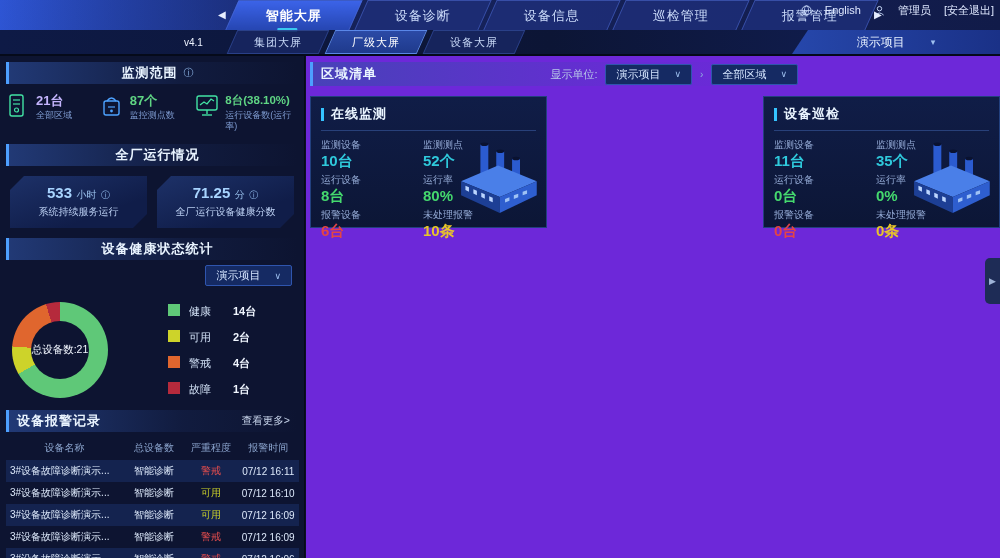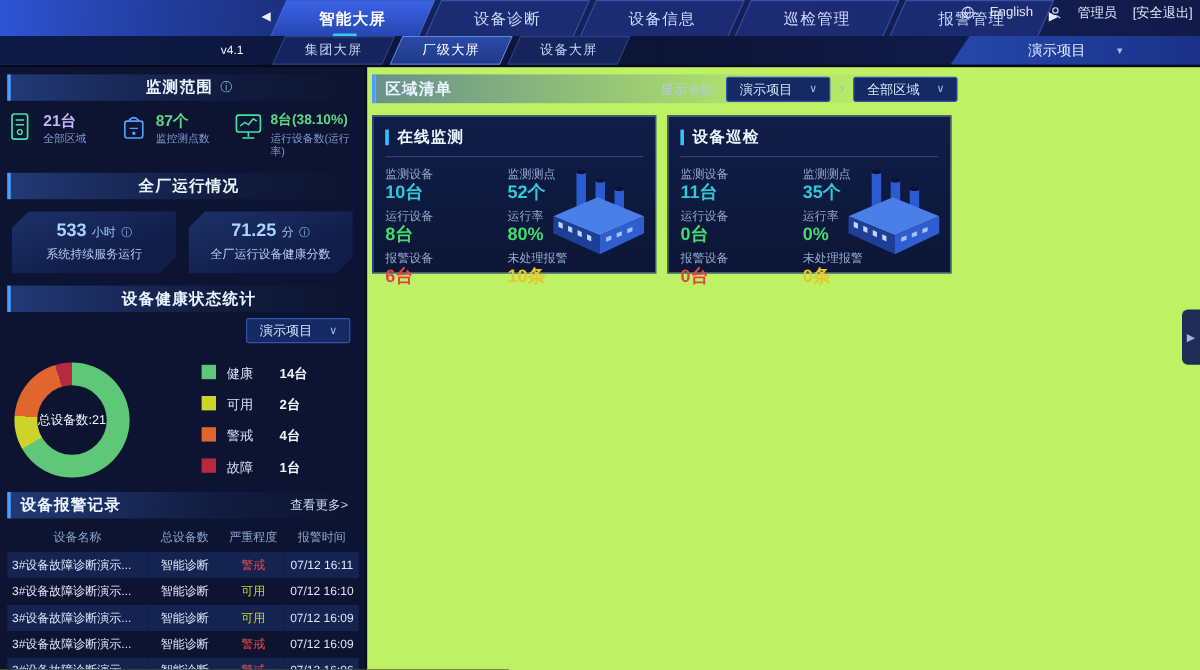--- a/index.html
+++ b/index.html
@@ -39,21 +39,21 @@
   .subtab.active .lb { color:#ffffff; }
   .proj-band { position:absolute; right:0; top:30px; width:208px; height:24px;
     background:linear-gradient(90deg,#2647ab,#1a3187); clip-path:polygon(16px 0,100% 0,100% 100%,0 100%);
     display:flex; align-items:center; justify-content:center; gap:26px; font-size:12px; color:#e6f0ff;
     cursor:pointer; z-index:4; }
   .proj-band .caret { font-size:9px; color:#9fc0f0; }
 
   
   .left-panel { position:absolute; top:56px; left:0; width:305px; height:502px;
     background:#0d1431; border-right:1px solid #060a18; overflow:hidden; }
-  .right-area { position:absolute; top:56px; left:306px; width:694px; height:502px; background:#bef264; }
+  .right-area { position:absolute; top:56px; left:306px; width:694px; height:502px; background:#6d28d9; }
 
   .sec-hd { display:flex; align-items:center; height:22px; margin:6px 6px 0 6px; padding-left:8px;
     border-left:3px solid #4d9fff;
     background:linear-gradient(90deg,rgba(47,82,163,.6) 0%,rgba(47,82,163,.12) 60%,rgba(47,82,163,0) 100%);justify-content:center; }
   .sec-hd .t { font-size:13px; font-weight:bold; color:#e9f4ff; letter-spacing:1px; }
   .info-ic { margin-left:6px; font-size:10px; color:#8fb7e8; }
 
   
   .stats { display:flex; padding:9px 4px 6px 6px; }
   .stat { display:flex; gap:6px; align-items:flex-start; }
@@ -104,21 +104,21 @@
   col.c1{width:40%;} col.c2{width:21%;} col.c3{width:18%;} col.c4{width:21%;}
 
   
   .region-hd { display:flex; align-items:center; height:24px; margin:6px 0 0 4px; width:488px; padding-left:8px;
     border-left:3px solid #4d9fff;
     background:linear-gradient(90deg,rgba(47,82,163,.6) 0%,rgba(47,82,163,.12) 60%,rgba(47,82,163,0) 100%); }
   .region-hd .t { font-size:13px; font-weight:bold; color:#e9f4ff; letter-spacing:1px; }
   .region-hd .ctrls { margin-left:auto; display:flex; align-items:center; gap:8px; }
   .region-hd .ul { font-size:11px; color:#b8c9e8; }
   .region-hd .sep { font-size:10px; color:#8fb0e0; }
-  .mon-cards { display:flex; gap:9px; margin:10px 0 0 4px; }
+  .mon-cards { display:flex; gap:9px; margin:10px 0 0 4px;justify-content:space-between; }
   .mcard { width:237px; height:132px; background:linear-gradient(180deg,#101d47,#0c1636);
     border:1px solid #22407e; padding:8px 10px; position:relative; }
   .mcard .ttl { display:flex; align-items:center; gap:7px; padding-bottom:7px; margin-bottom:7px;
     border-bottom:1px solid rgba(70,110,190,.45); }
   .mcard .bar { width:3px; height:13px; background:#35c3ff; }
   .mcard .tt { font-size:13px; font-weight:bold; color:#eaf5ff; letter-spacing:1px; }
   .mgrid { display:grid; grid-template-columns:92px 92px; column-gap:10px; row-gap:4px; width:200px; }
   .mcell .ml { font-size:10px; color:#93a9d4; }
   .mcell .mv { font-size:15px; font-weight:bold; line-height:17px; }
   .factory { position:absolute; right:4px; bottom:8px; }

